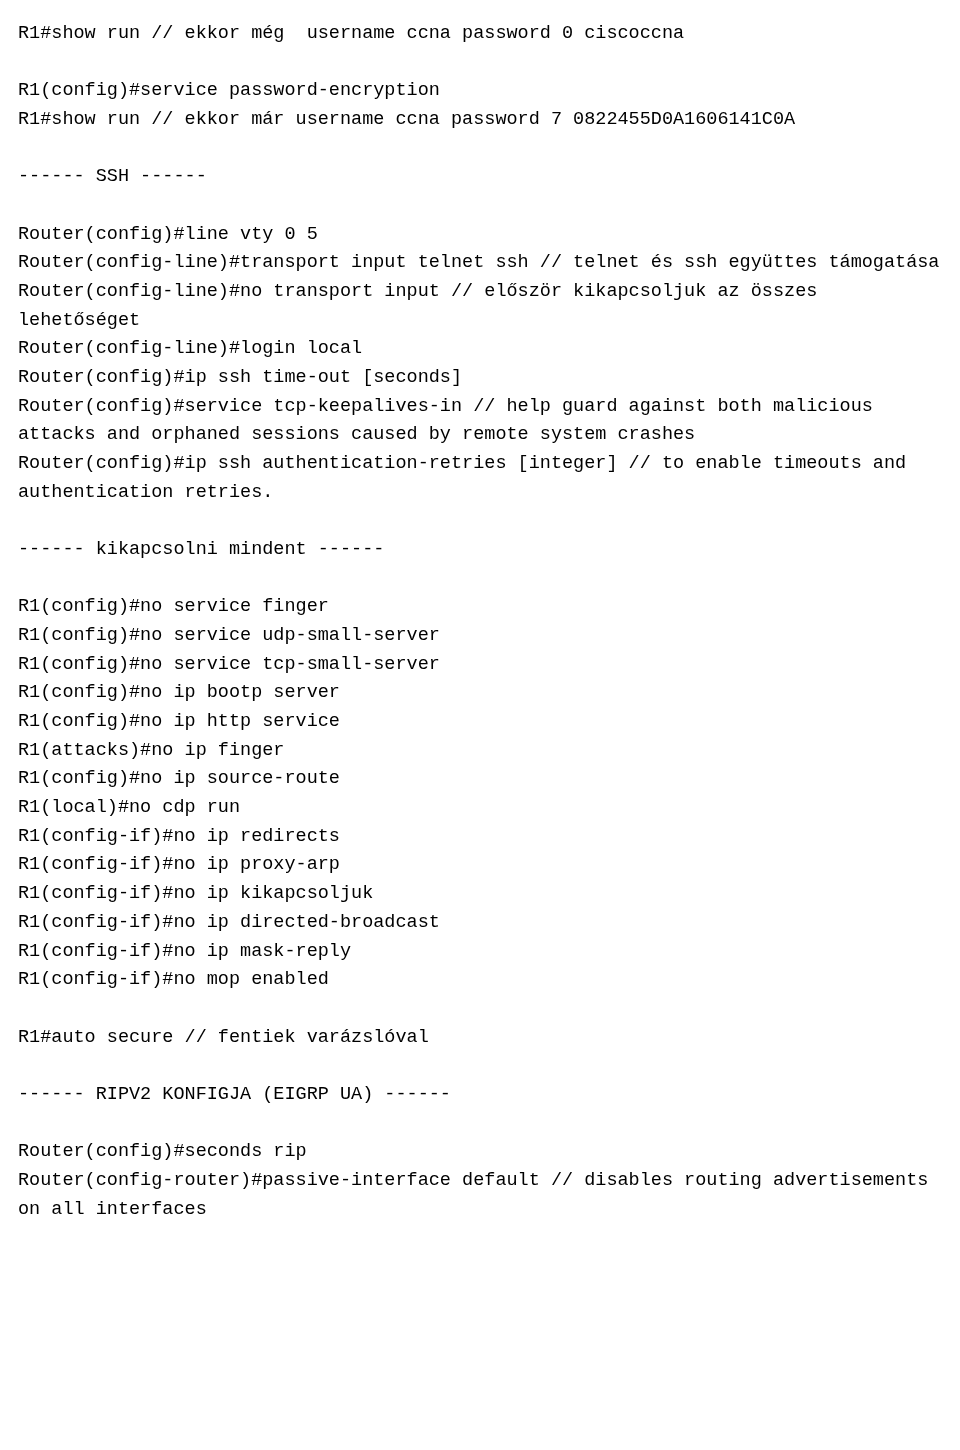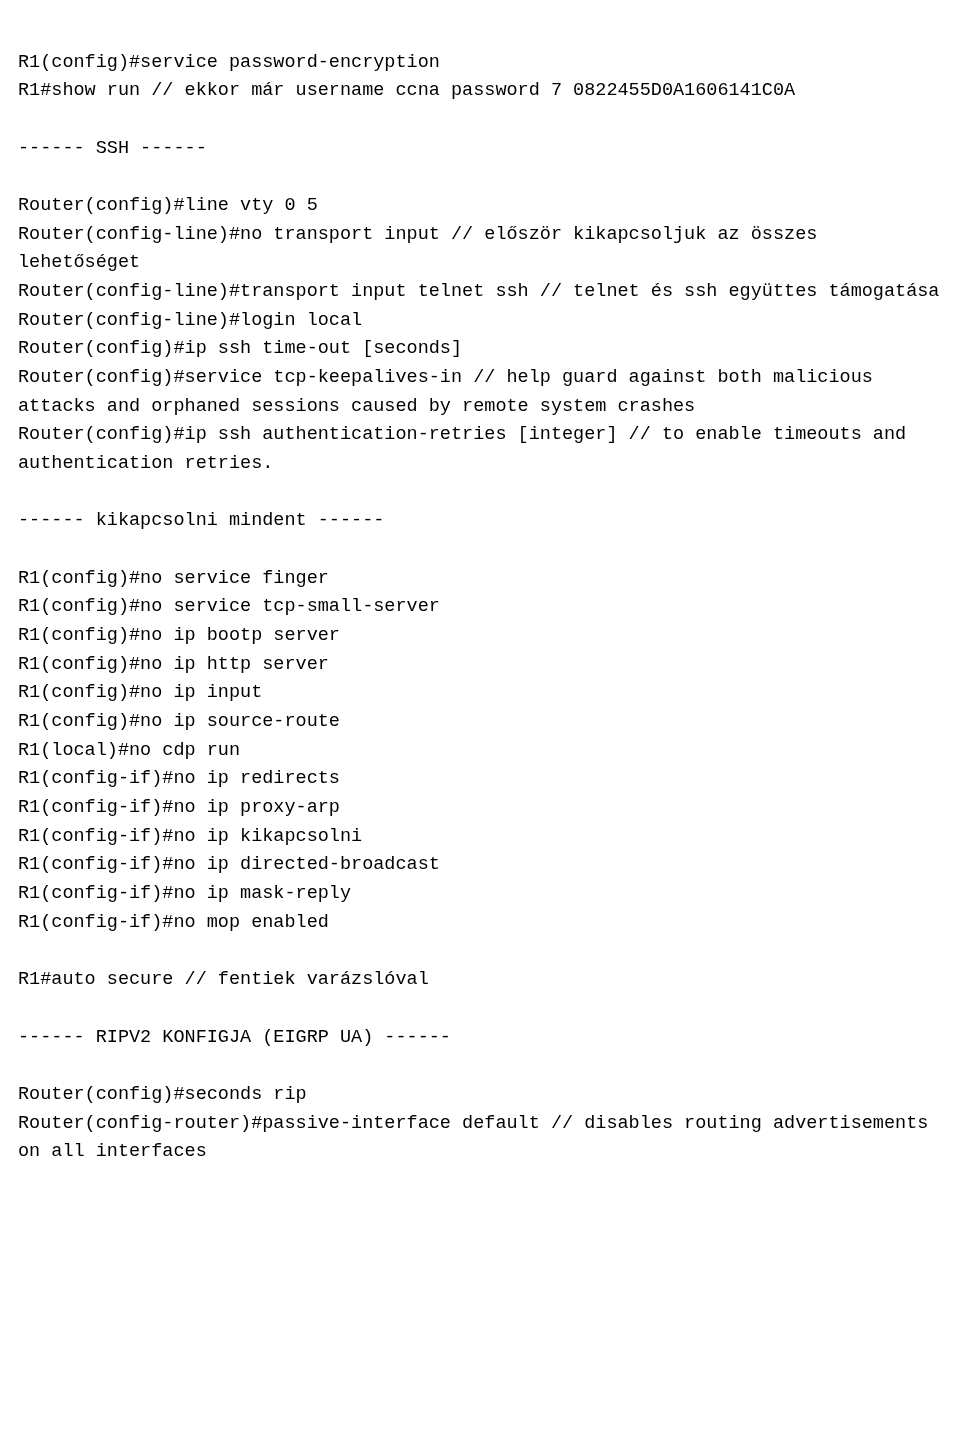--- a/index.html
+++ b/index.html
@@ -21,46 +21,48 @@
       word-wrap: break-word;
     }
     .blank {
       height: 1.55em;
     }
   </style>
 </head>
 <body>
 
 <div id="content">
+    <div class="line">R1#show run // ekkor még  username ccna password 0 ciscoccna</div>
     <div class="blank"></div>
     <div class="line">R1(config)#service password-encryption</div>
     <div class="line">R1#show run // ekkor már username ccna password 7 0822455D0A1606141C0A</div>
     <div class="blank"></div>
     <div class="line">------ SSH ------</div>
     <div class="blank"></div>
     <div class="line">Router(config)#line vty 0 5</div>
+    <div class="line">Router(config-line)#transport input telnet ssh // telnet és ssh együttes támogatása</div>
     <div class="line">Router(config-line)#no transport input // először kikapcsoljuk az összes lehetőséget</div>
-    <div class="line">Router(config-line)#transport input telnet ssh // telnet és ssh együttes támogatása</div>
     <div class="line">Router(config-line)#login local</div>
     <div class="line">Router(config)#ip ssh time-out [seconds]</div>
     <div class="line">Router(config)#service tcp-keepalives-in // help guard against both malicious attacks and orphaned sessions caused by remote system crashes</div>
     <div class="line">Router(config)#ip ssh authentication-retries [integer] // to enable timeouts and authentication retries.</div>
     <div class="blank"></div>
     <div class="line">------ kikapcsolni mindent ------</div>
     <div class="blank"></div>
     <div class="line">R1(config)#no service finger</div>
+    <div class="line">R1(config)#no service udp-small-server</div>
     <div class="line">R1(config)#no service tcp-small-server</div>
     <div class="line">R1(config)#no ip bootp server</div>
-    <div class="line">R1(config)#no ip http server</div>
-    <div class="line">R1(config)#no ip input</div>
+    <div class="line">R1(config)#no ip http service</div>
+    <div class="line">R1(attacks)#no ip finger</div>
     <div class="line">R1(config)#no ip source-route</div>
     <div class="line">R1(local)#no cdp run</div>
     <div class="line">R1(config-if)#no ip redirects</div>
     <div class="line">R1(config-if)#no ip proxy-arp</div>
-    <div class="line">R1(config-if)#no ip kikapcsolni</div>
+    <div class="line">R1(config-if)#no ip kikapcsoljuk</div>
     <div class="line">R1(config-if)#no ip directed-broadcast</div>
     <div class="line">R1(config-if)#no ip mask-reply</div>
     <div class="line">R1(config-if)#no mop enabled</div>
     <div class="blank"></div>
     <div class="line">R1#auto secure // fentiek varázslóval</div>
     <div class="blank"></div>
     <div class="line">------ RIPV2 KONFIGJA (EIGRP UA) ------</div>
     <div class="blank"></div>
     <div class="line">Router(config)#seconds rip</div>
     <div class="line">Router(config-router)#passive-interface default // disables routing advertisements on all interfaces</div>

